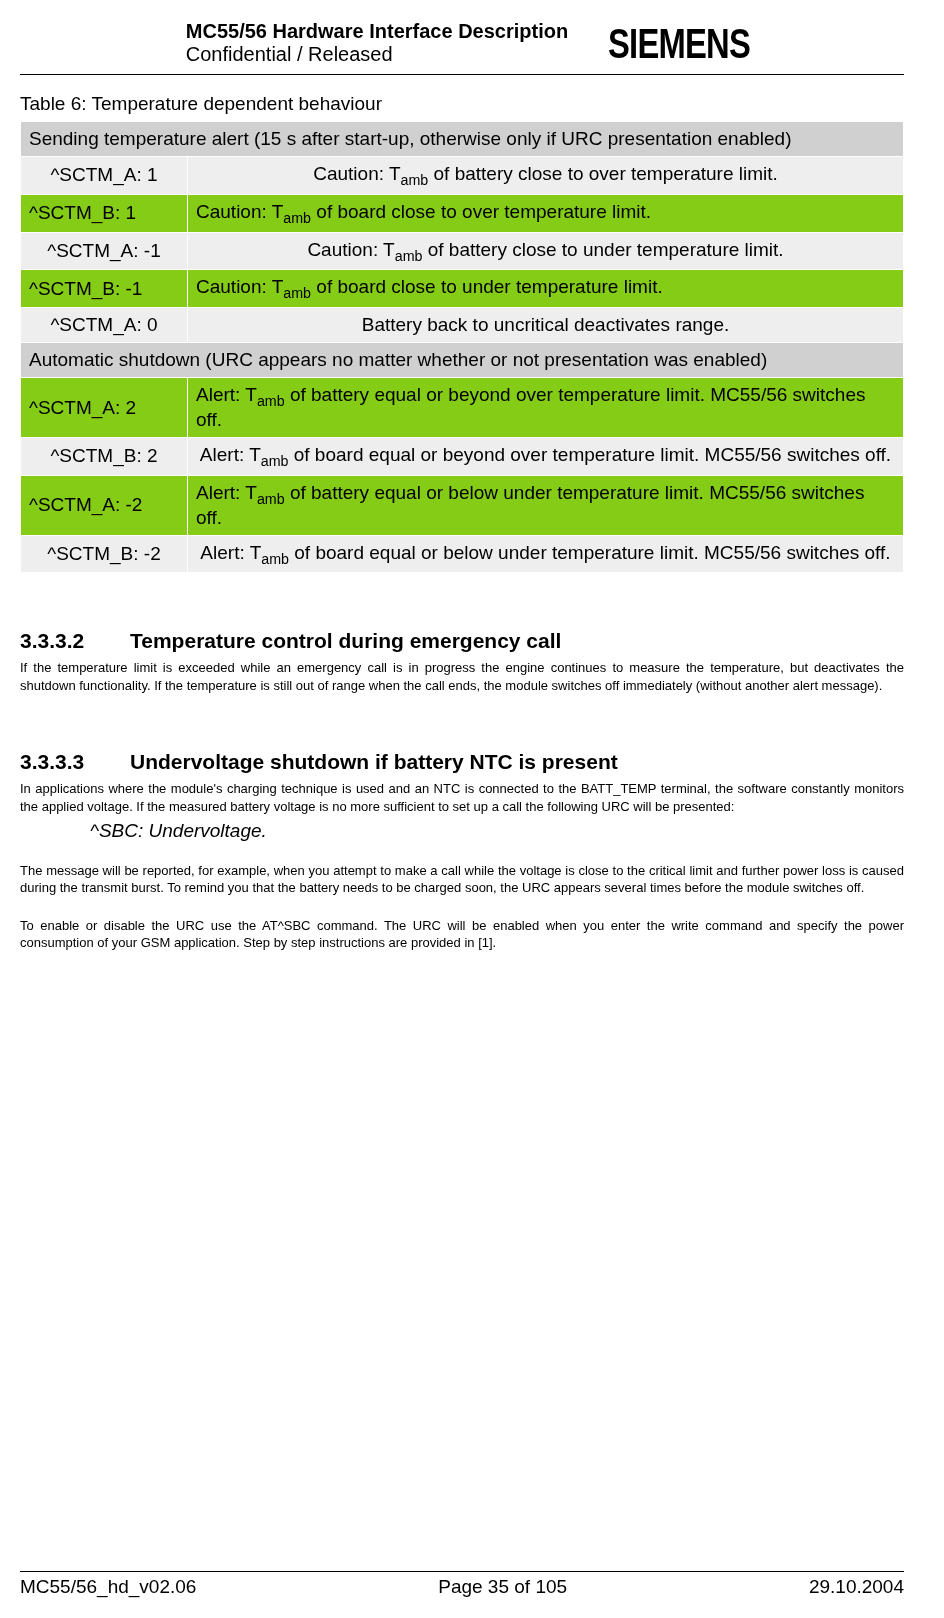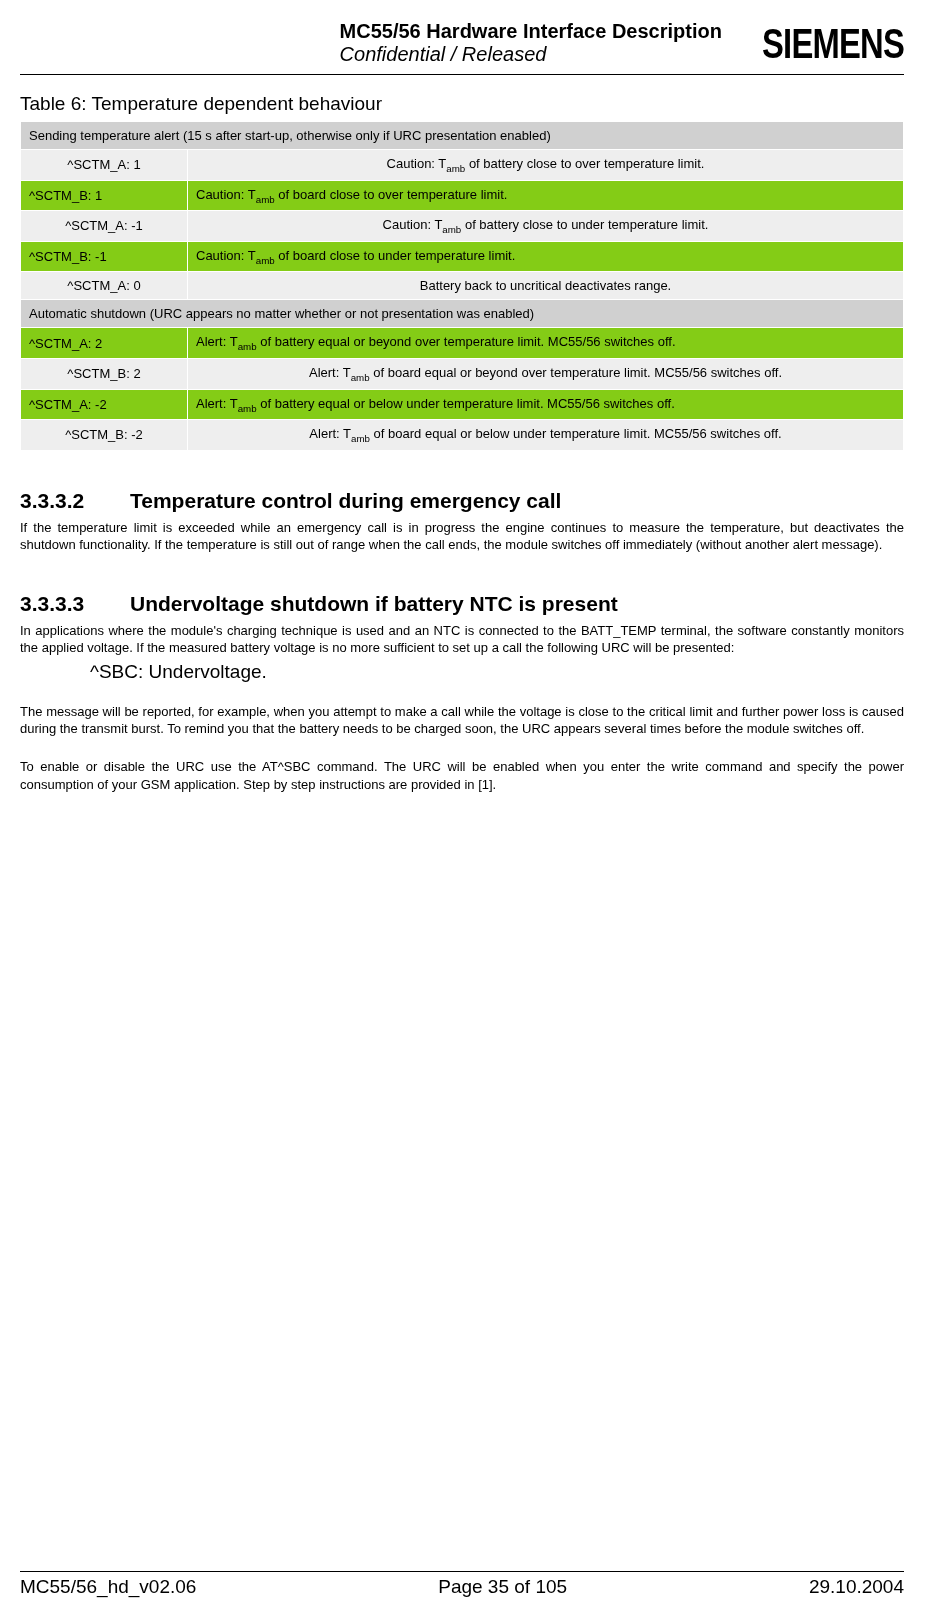--- a/index.html
+++ b/index.html
@@ -11,31 +11,30 @@
   }
   body {
     width: 944px;
     min-height: 1618px;
     box-sizing: border-box;
     position: relative;
     padding: 20px 40px 20px 20px;
   }
   .top-header {
     display: flex;
-    justify-content: flex-end;
+    justify-content: center;
     align-items: flex-start;
     margin-left: 12px;
   }
   .top-header .left .l1 {
     font-weight: bold;
     font-size: 20px;
   }
   .top-header .left .l2 {
     font-size: 20px;
-    font-style: italic;
   }
   .logo {
     font-family: "Arial Narrow", Arial, sans-serif;
     font-weight: 800;
     font-size: 42px;
     letter-spacing: -1px;
     transform: scaleX(0.78);
     transform-origin: right center;
     text-align: right;
   }
@@ -44,51 +43,52 @@
     border-top: 1px solid #000;
     margin: 6px 0 18px 0;
   }
   .caption {
     font-size: 19px;
     margin-bottom: 6px;
   }
   table.temp {
     width: 100%;
     border-collapse: collapse;
-    font-size: 13px;
+    font-size: 19px;
   }
   table.temp td, table.temp th {
     border: 1.5px solid #fff;
     padding: 6px 8px 6px 8px;
     text-align: left;
     vertical-align: middle;
   }
   table.temp .header-row td {
     background: #d0d0d0;
   }
   table.temp .row-a td { background: #eeeeee; text-align: center; }
   table.temp .row-b td { background: #84cc16; }
   table.temp td.code { width: 150px; white-space: nowrap; }
   sub { font-size: 0.75em; vertical-align: sub; }
   .section-heading {
     font-size: 21px;
     font-weight: bold;
-    margin-top: 38px;
+    margin-top: 56px;
   }
   .section-heading .num { display:inline-block; width: 110px; }
   .body-text {
     font-size: 13px;
     text-align: justify;
     margin-top: 6px;
     line-height: 1.35;
   }
   .indent-line {
     font-size: 19px;
     margin-left: 70px;
     margin-top: 4px;
+    font-style: italic;
   }
   .footer {
     position: absolute;
     left: 20px;
     right: 40px;
     bottom: 20px;
   }
   .footer .hr2 {
     border: none;
     border-top: 1px solid #000;

